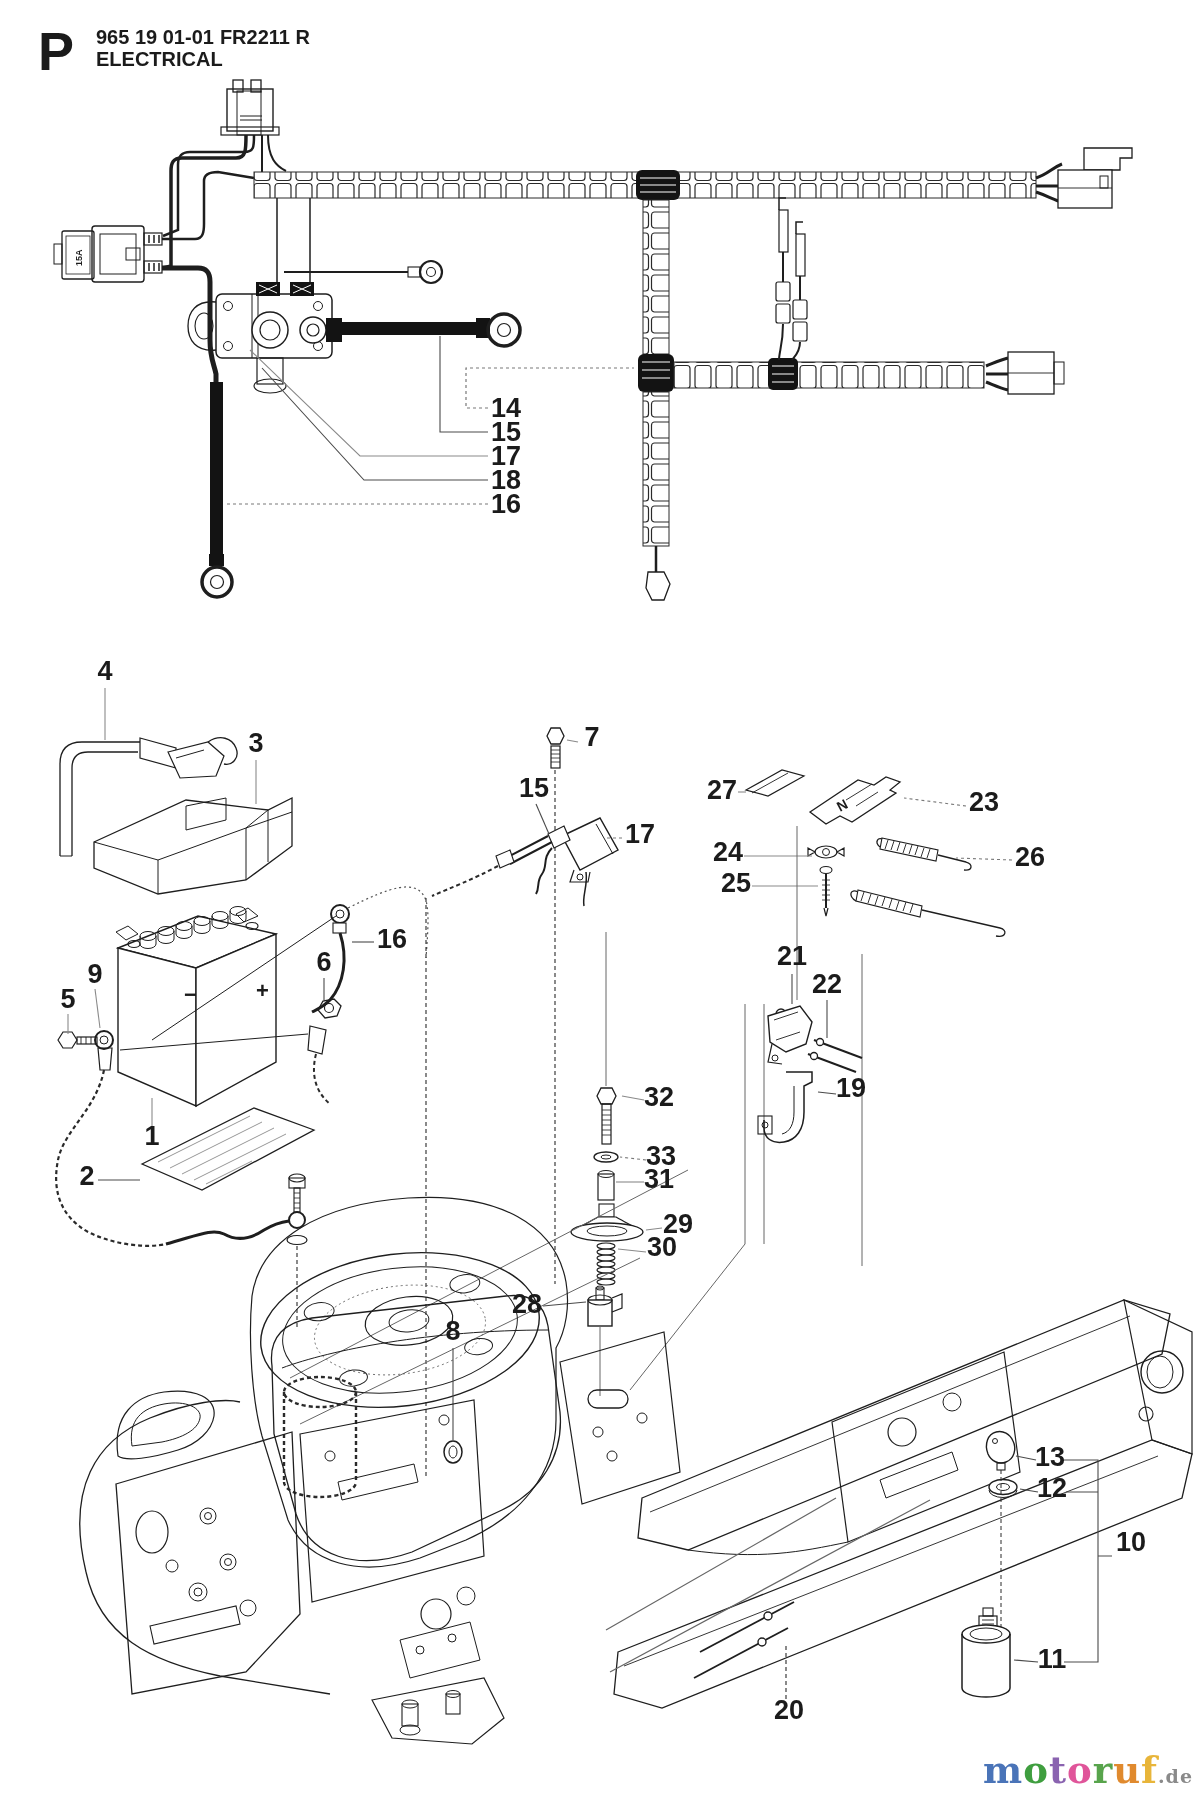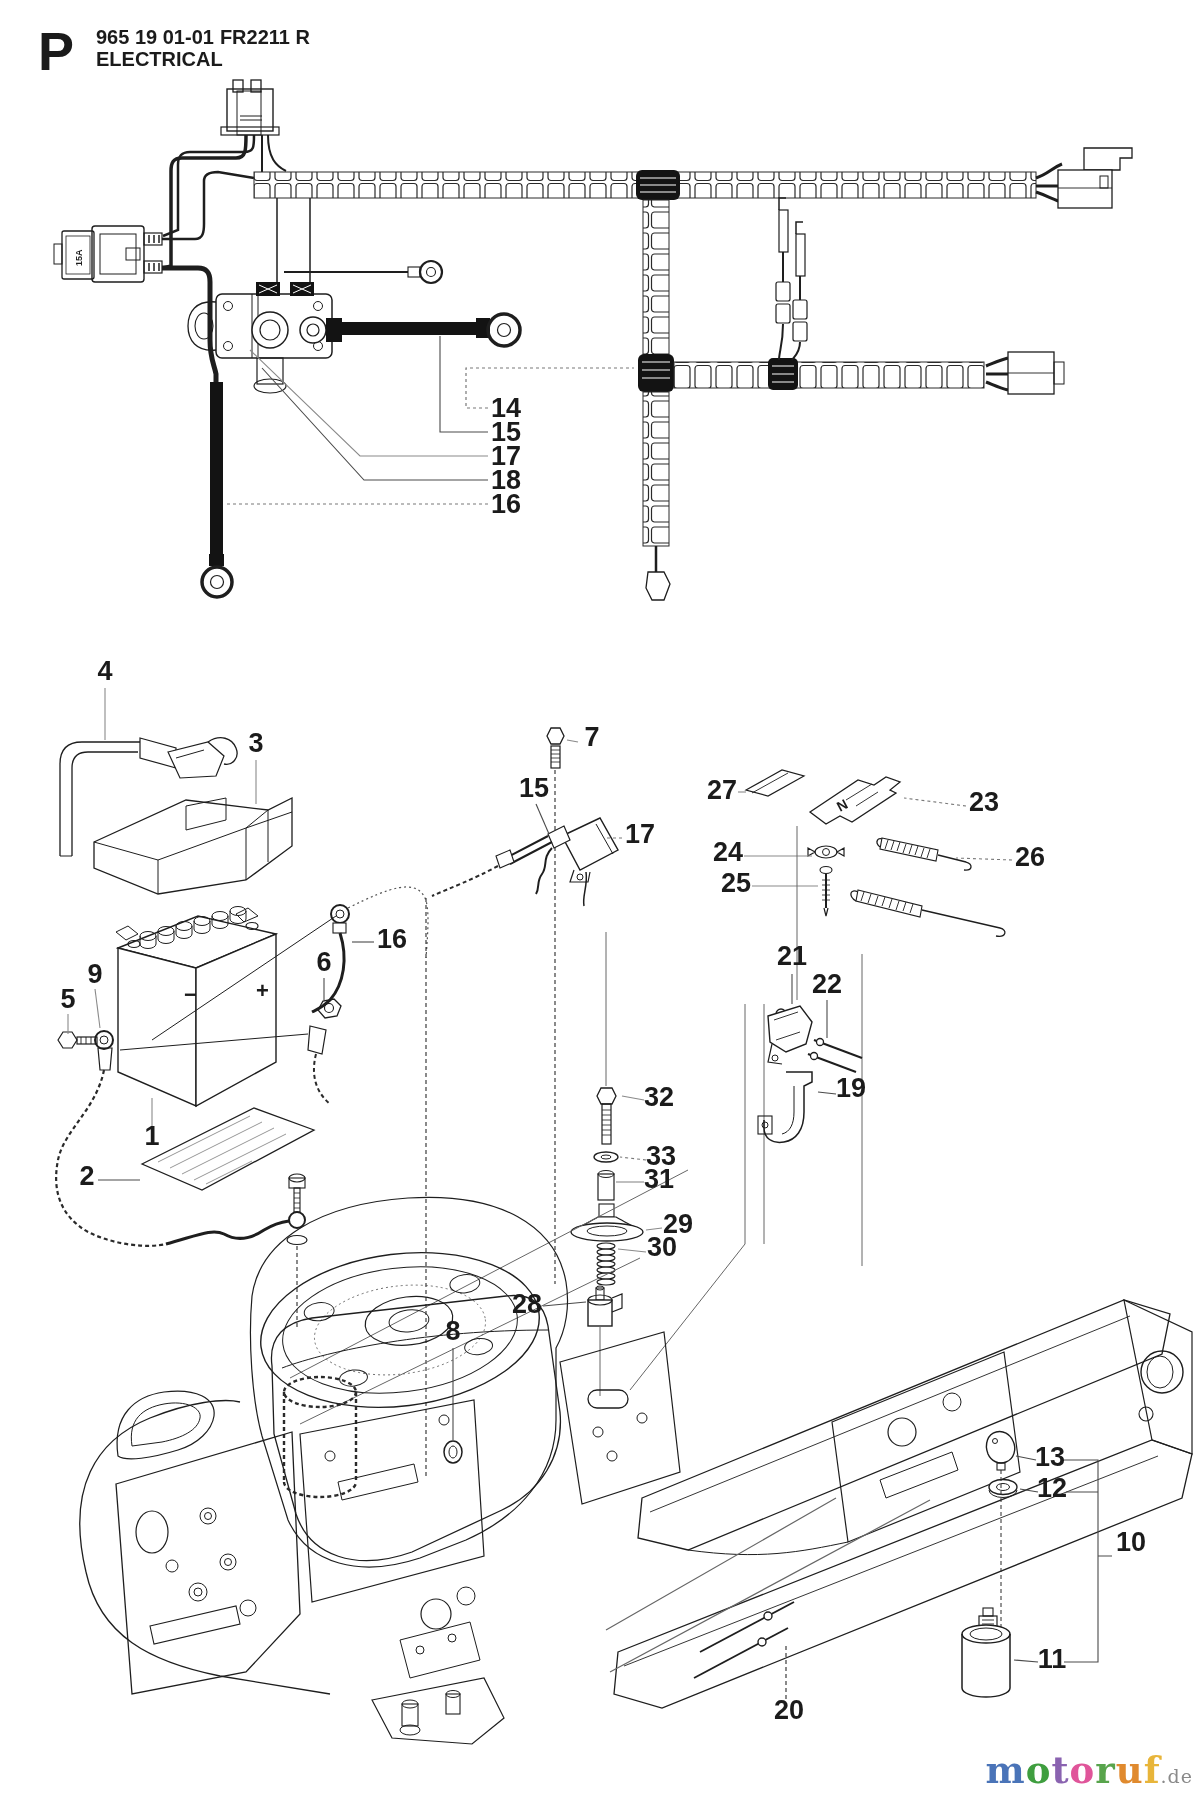--- a/index.html
+++ b/index.html
@@ -17,21 +17,21 @@
   .dots{fill:none;stroke:#555;stroke-dasharray:2 3;}
   .gray{stroke:#666;}
   .callout{font:bold 27px "Liberation Sans",sans-serif;fill:#1b1b1b;text-anchor:middle;}
   .t-big{font:bold 54px "Liberation Sans",sans-serif;fill:#1b1b1b;}
   .t-h{font:bold 20px "Liberation Sans",sans-serif;fill:#1b1b1b;}
   .t-tiny{font:bold 9px "Liberation Sans",sans-serif;fill:#1b1b1b;}
   .t-mark{font:bold 14px "Liberation Sans",sans-serif;fill:#1b1b1b;}
   .t-sign{font:bold 22px "Liberation Sans",sans-serif;fill:#1b1b1b;}
   #watermark{position:absolute;right:10px;bottom:8px;
      font-family:"DejaVu Serif",serif;font-size:37px;font-weight:bold;letter-spacing:1px;}
-  #watermark .suffix{font-size:19px;font-weight:normal;}
+  #watermark .suffix{font-size:19px;font-weight:bold;}
 </style>
 </head>
 <body>
 
 <div id="page">
 <svg id="diagram" width="1203" height="1800" viewBox="0 0 1203 1800">
   <defs>
     <pattern id="loomH" width="21" height="26" patternUnits="userSpaceOnUse">
       <rect x="2" y="1.5" width="16" height="23" rx="3" fill="#fff" stroke="#2a2a2a" stroke-width="1.2"></rect>
     </pattern>

